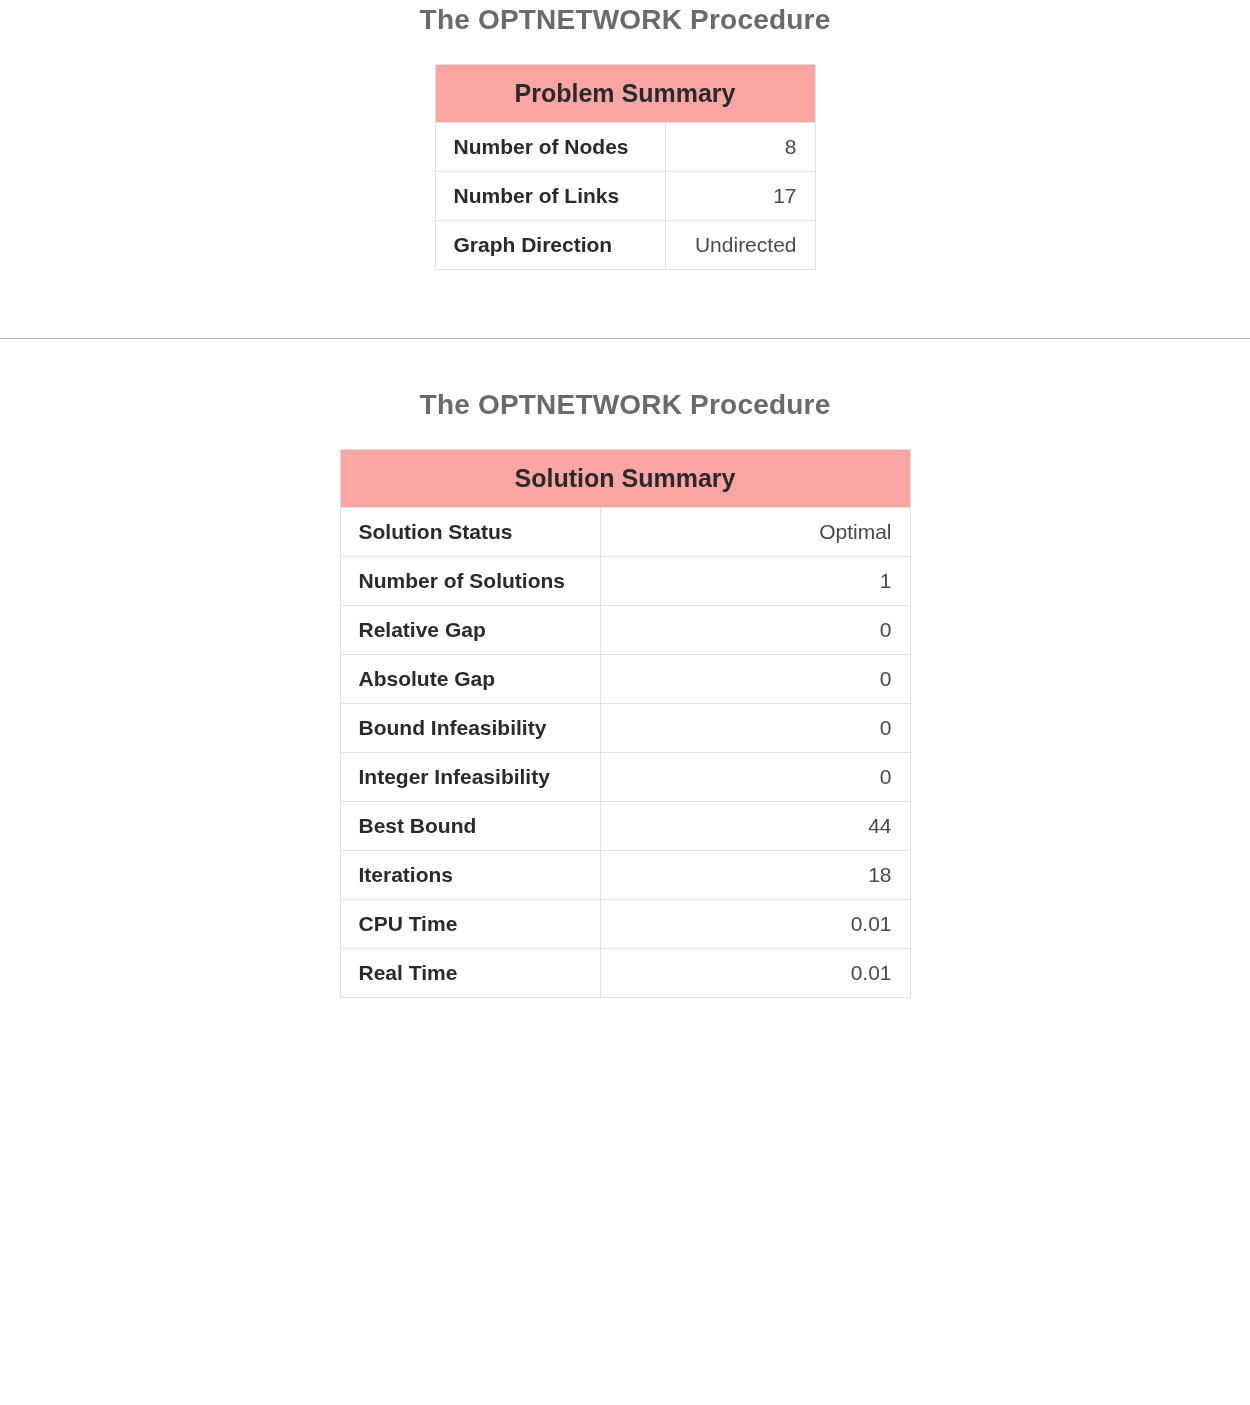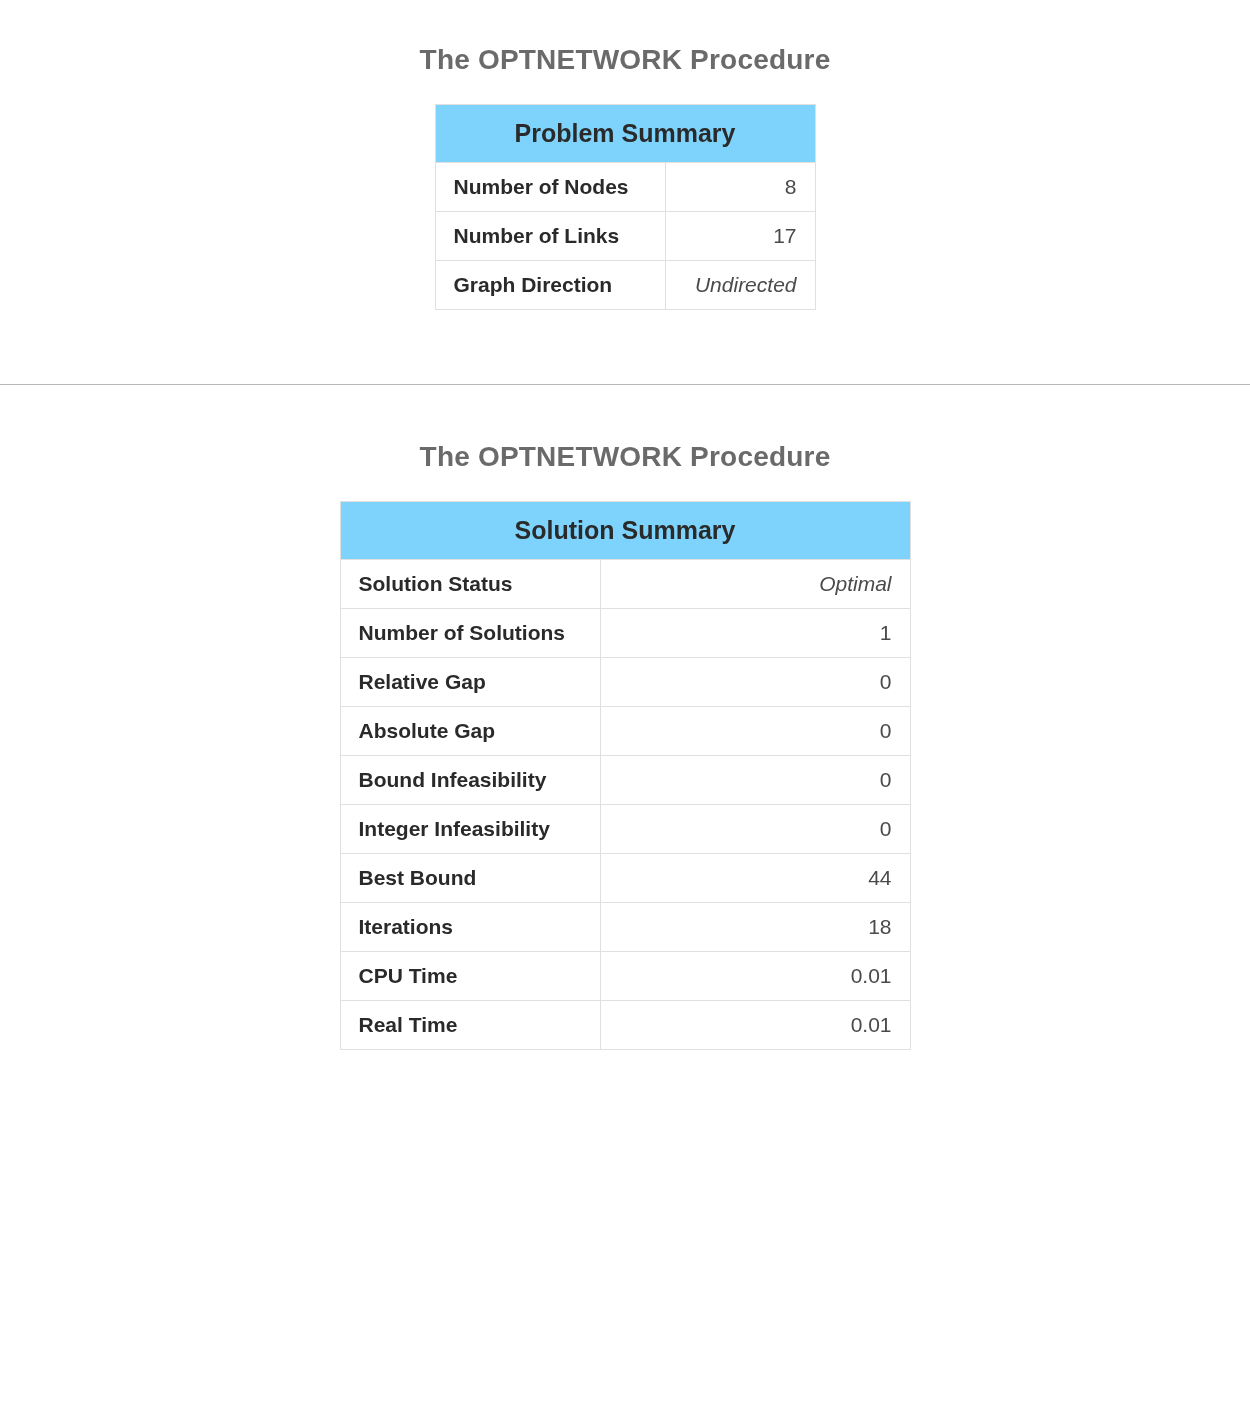--- a/index.html
+++ b/index.html
@@ -7,44 +7,43 @@
       padding: 0;
       box-sizing: border-box;
     }
     body {
       font-family: -apple-system, BlinkMacSystemFont, "Segoe UI", Helvetica, Arial, sans-serif;
       background: #ffffff;
       width: 1250px;
       padding: 0;
     }
     .section {
-      padding: 14px;
+      padding: 8px;
       text-align: center;
-      margin-top: 40px;
     }
     .section-title {
       color: #6a6a6a;
       font-size: 28px;
       font-weight: 600;
       margin-bottom: 28px;
       letter-spacing: 0.2px;
     }
     .summary-table {
       border-collapse: collapse;
       margin: 0 auto;
       background: #ffffff;
     }
     .summary-table th.table-caption {
       text-align: center;
       font-size: 25px;
       font-weight: 600;
       color: #2a2a2a;
       padding: 14px 20px;
       border: 1px solid #e0e0e0;
-      background: #7dd3fc;
+      background: #fca5a5;
     }
     .summary-table td {
       border: 1px solid #e0e0e0;
       padding: 12px 18px;
       font-size: 21px;
       vertical-align: middle;
     }
     .summary-table td.label {
       text-align: left;
       font-weight: 600;
@@ -55,21 +54,20 @@
       text-align: right;
       font-weight: 400;
       color: #4a4a4a;
       white-space: nowrap;
     }
     .summary-table td.value-text {
       text-align: right;
       font-weight: 400;
       color: #4a4a4a;
       white-space: nowrap;
-      font-style: italic;
     }
     hr.divider {
       border: none;
       border-top: 1px solid #b8b8b8;
       margin: 56px 0 42px 0;
       width: 100%;
     }
     .first-section {
       padding-top: 4px;
     }

